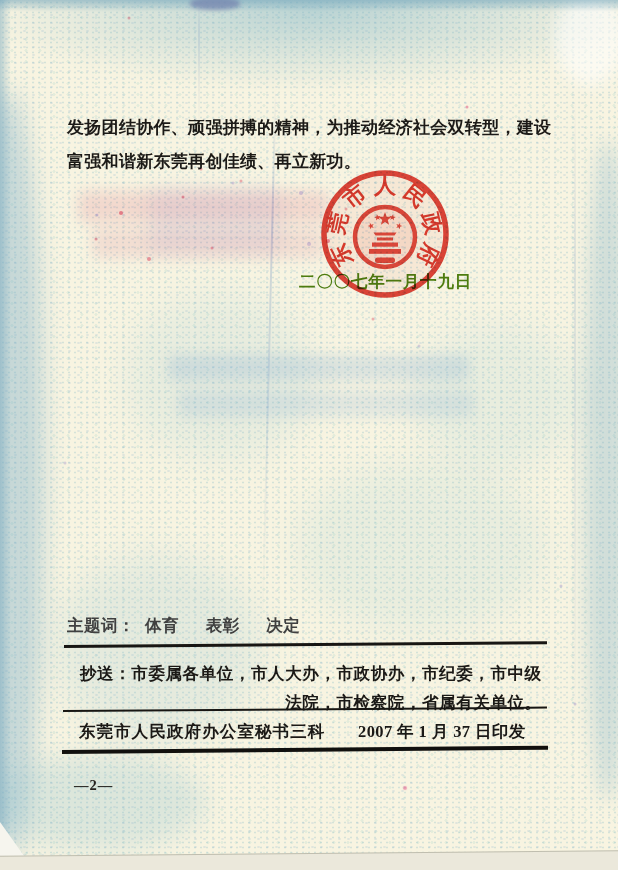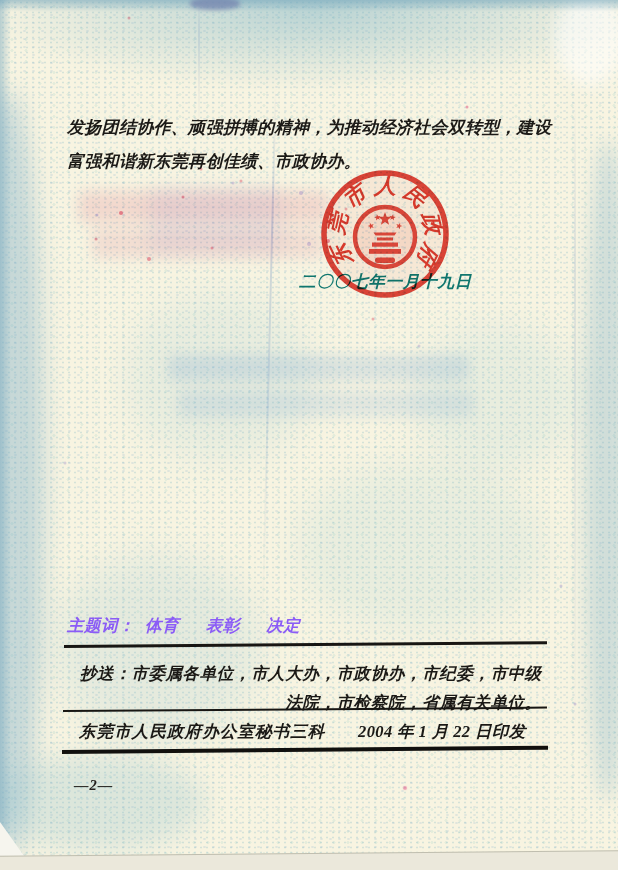--- a/index.html
+++ b/index.html
@@ -1,20 +1,19 @@
 <!DOCTYPE html>
 <html><head>
 <meta charset="utf-8">
 <style>
   html,body{margin:0;padding:0;background:#d8d5c8;}
   .page{
     position:relative;width:618px;height:870px;overflow:hidden;
     background:#f8f4e1;
     font-family:"Liberation Serif", serif;
-    font-style:italic;
   }
   
   .speckle{
     position:absolute;inset:0;pointer-events:none;
     background-image:
       radial-gradient(rgba(120,180,195,.28) 1px, transparent 1.4px),
       radial-gradient(rgba(130,170,205,.20) 1px, transparent 1.5px),
       radial-gradient(rgba(110,190,185,.15) 1.3px, transparent 1.8px);
     background-size:6px 5px, 9px 8px, 14px 11px;
     background-position:0 0, 2px 3px, 5px 1px;
@@ -56,24 +55,24 @@
       128px 17px 0 .5px rgba(215,45,75,.35);}
   .purple-specks{position:absolute;left:0;top:0;width:2px;height:2px;border-radius:50%;background:transparent;pointer-events:none;
     box-shadow:
       300px 192px 0 1px rgba(130,110,195,.35), 308px 243px 0 1px rgba(130,110,195,.30),
       96px 214px 0 .5px rgba(130,110,195,.30), 232px 182px 0 .5px rgba(130,110,195,.28),
       560px 585px 0 .5px rgba(130,110,195,.30), 574px 703px 0 .5px rgba(130,110,195,.30),
       418px 345px 0 .5px rgba(130,110,195,.28), 64px 462px 0 .5px rgba(130,110,195,.28);}
   
   .body-text{position:absolute;left:67px;top:111px;width:494px;color:#1c1a17;font-size:17px;font-weight:600;letter-spacing:.3px;line-height:34px;}
   .body-text div{white-space:nowrap;}
-  .sig-date{position:absolute;left:299px;top:271px;font-size:16.5px;font-weight:600;letter-spacing:.8px;color:#0f766e;z-index:3;}
+  .sig-date{position:absolute;left:299px;top:271px;font-size:16.5px;font-weight:600;letter-spacing:.8px;color:#4d7c0f;z-index:3;}
   .seal{position:absolute;left:317px;top:166px;width:136px;height:136px;z-index:5;mix-blend-mode:multiply;opacity:.95;}
   #seal-arc text{font-size:22px;font-weight:bold;fill:#dc3126;text-anchor:middle;dominant-baseline:middle;font-family:"Liberation Serif",serif;}
-  .subject-row{position:absolute;left:67px;top:615px;font-size:16.5px;font-weight:bold;color:#8b5cf6;letter-spacing:.5px;}
+  .subject-row{position:absolute;left:67px;top:615px;font-size:16.5px;font-weight:bold;color:#404040;letter-spacing:.5px;}
   .subject-row .terms{margin-left:10px;word-spacing:22px;}
   .rule{position:absolute;background:#181613;transform-origin:left center;}
   .r1{left:64px;top:645px;width:483px;height:2.6px;transform:rotate(-.45deg);}
   .r2{left:63px;top:710px;width:484px;height:2.2px;transform:rotate(-.4deg);}
   .r3{left:62px;top:750px;width:486px;height:3.8px;transform:rotate(-.5deg);background:#11100e;}
   .cc-block{position:absolute;left:80px;top:660px;font-size:16.5px;font-weight:bold;color:#1b1916;letter-spacing:.6px;line-height:28.5px;text-align:right;}
   .cc-block .cc2{margin-left:28px;}
   .footer-office{position:absolute;left:79px;top:721px;font-size:16.5px;font-weight:bold;letter-spacing:1.1px;color:#1b1916;text-align:center;}
   .footer-date{position:absolute;left:358px;top:721px;font-size:16.5px;font-weight:bold;letter-spacing:.4px;color:#1b1916;}
   .page-num{position:absolute;left:74px;top:777px;font-size:14.5px;font-weight:bold;letter-spacing:1px;color:#23211d;}
@@ -103,21 +102,21 @@
   <div class="ghost gr1"></div>
   <div class="ghost gr2"></div>
   <div class="ghost gp1"></div>
   <div class="ghost gb1"></div>
   <div class="ghost gb2"></div>
   <div class="red-specks"></div>
   <div class="purple-specks"></div>
 
   <div class="body-text">
     <div>发扬团结协作、顽强拼搏的精神，为推动经济社会双转型，建设</div>
-    <div>富强和谐新东莞再创佳绩、市政协办。</div>
+    <div>富强和谐新东莞再创佳绩、再立新功。</div>
   </div>
 
   <div class="sig-date">二〇〇七年一月十九日</div>
 
   <div class="seal">
     <svg width="136" height="136" viewBox="0 0 136 136">
       <defs>
         <path id="star" d="M0,-7 L1.70,-2.35 L6.66,-2.16 L2.76,0.90 L4.11,5.66 L0,2.9 L-4.11,5.66 L-2.76,0.90 L-6.66,-2.16 L-1.70,-2.35 Z"></path>
       </defs>
       <circle cx="68" cy="68" r="61" fill="rgba(223,52,40,0.06)" stroke="#dc3126" stroke-width="5.5" opacity=".95"></circle>
@@ -151,20 +150,20 @@
   </div>
   <div class="rule r1"></div>
 
   <div class="cc-block">
     <div>抄送：市委属各单位，市人大办，市政协办，市纪委，市中级</div>
     <div class="cc2">法院，市检察院，省属有关单位。</div>
   </div>
   <div class="rule r2"></div>
 
   <div class="footer-office">东莞市人民政府办公室秘书三科</div>
-  <div class="footer-date">2004 年 1 月 22 日印发</div>
+  <div class="footer-date">2007 年 1 月 37 日印发</div>
   <div class="rule r3"></div>
 
   <div class="page-num">—2—</div>
 
   <div class="corner-bl"></div>
   <div class="edge-bottom"></div>
 </div>
 
 </body></html>

